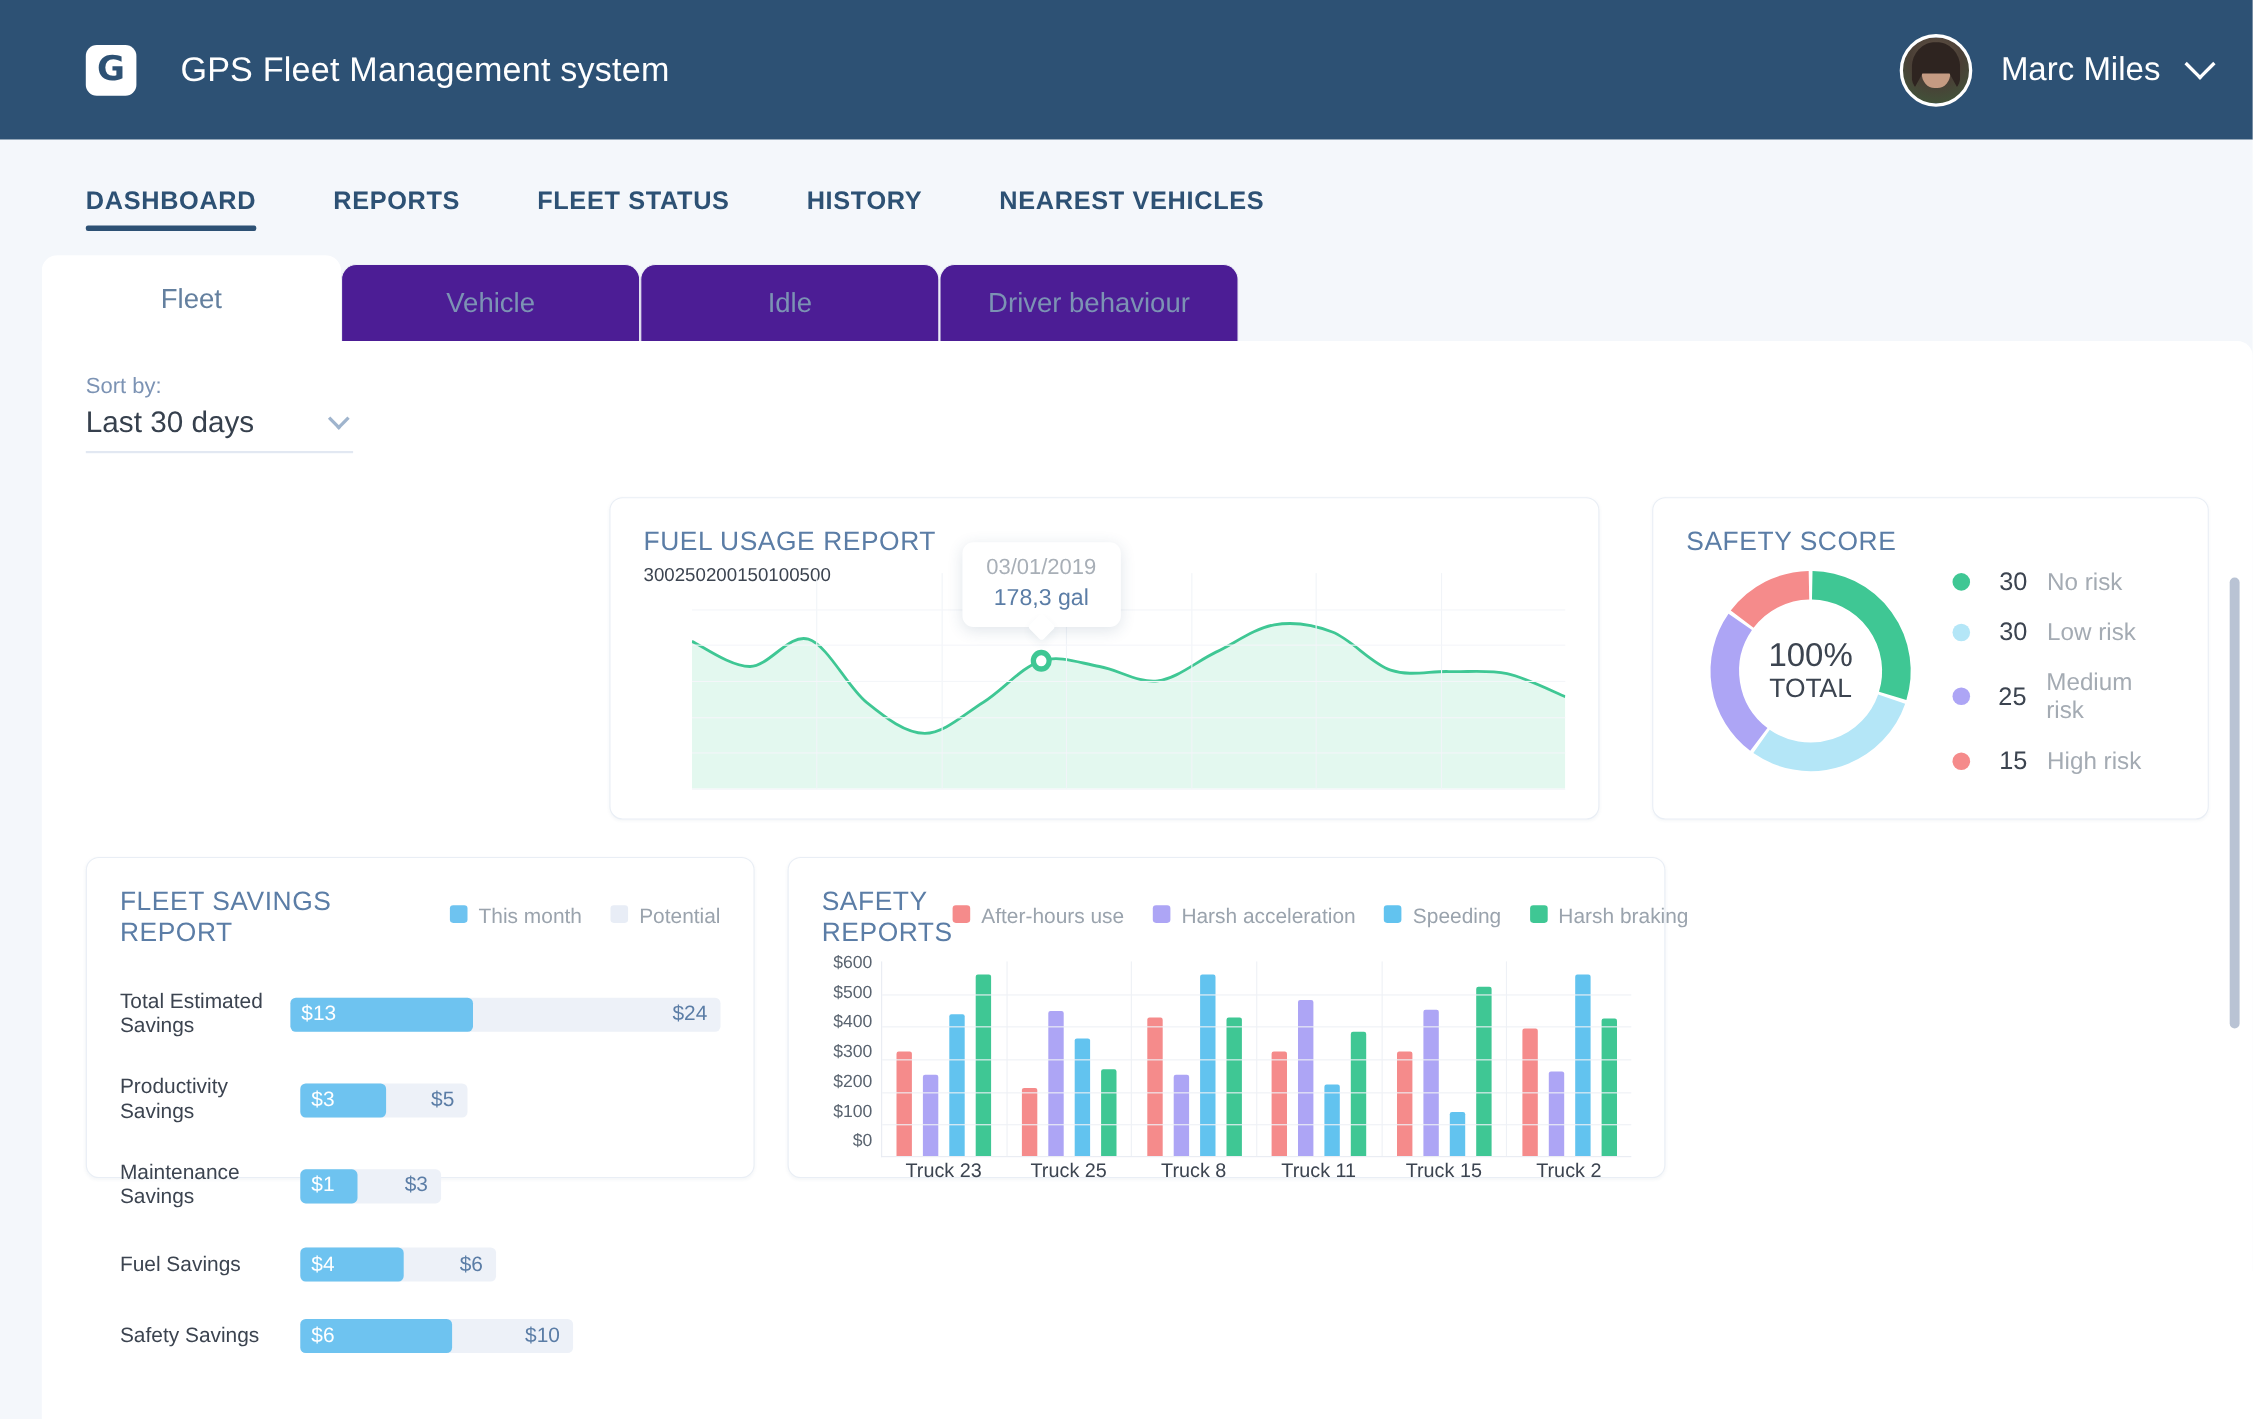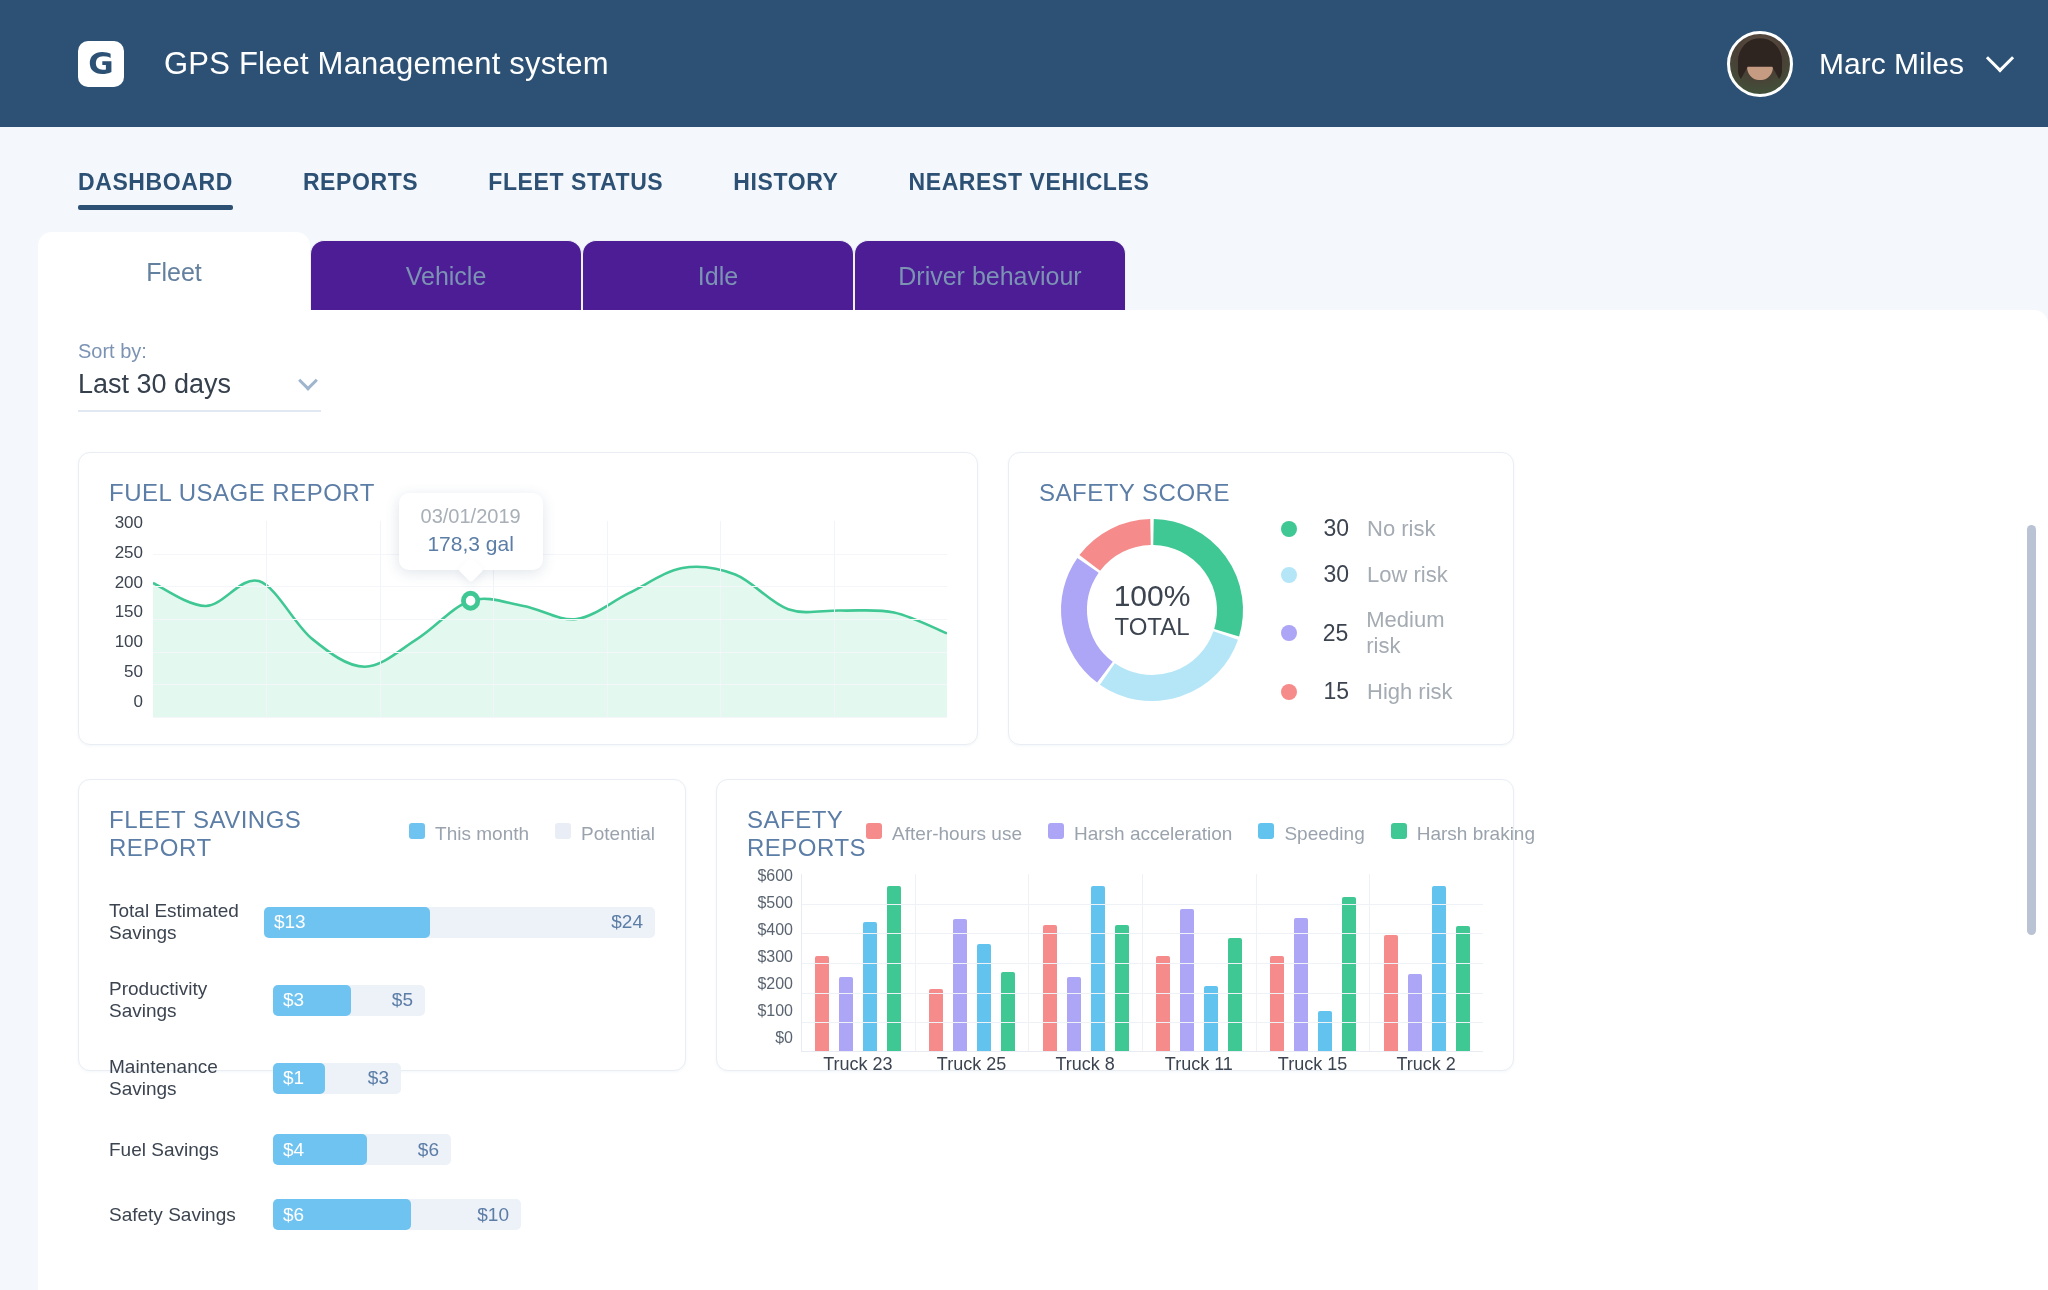--- a/index.html
+++ b/index.html
@@ -104,21 +104,21 @@
     border-bottom: 2px solid #e2e8f2; padding-bottom: 10px; cursor: pointer;
   }
   .sortby-value { font-size: 27px; color: #36404d; }
   .chev {
     width: 14px; height: 14px; margin-right: 6px;
     border-right: 3px solid #9fb4cd; border-bottom: 3px solid #9fb4cd;
     transform: rotate(45deg) translate(-3px,-3px);
   }
 
   
-  .row1 { display: flex; gap: 30px; margin-top: 40px; }
+  .row1 { display: flex; gap: 48px; margin-top: 40px; justify-content: flex-end; }
   .card {
     background: #ffffff; border: 1px solid #e9eef5; border-radius: 12px;
     box-shadow: 0 1px 3px rgba(45,81,116,.05);
     padding: 26px 30px;
   }
   .card-title {
     font-size: 24px; color: #5b7da6; letter-spacing: .5px; font-weight: 400;
   }
   .card-head { display: flex; align-items: center; justify-content: space-between; }
 
@@ -187,21 +187,21 @@
     gap: 10px; position: relative; border-right: 1px solid #eef1f6;
   }
   .bar-group:last-child { border-right: none; }
   .bar { width: 14px; border-radius: 2px 2px 0 0; }
   .bars-xaxis { display: flex; margin-left: 54px; margin-top: 2px; }
   .bars-xtick { flex: 1; text-align: center; font-size: 18px; color: #3c4450; }
 
   
   .fuel-wrap { display: flex; margin-top: 14px; position: relative; }
   .fuel-yaxis {
-    display: flex; flex-direction: column; justify-content: space-between;
+    display: flex; flex-direction: row; justify-content: space-between;
     height: 196px; width: 44px; text-align: right; padding-right: 10px;
   }
   .fuel-ytick { font-size: 17px; color: #3c4450; line-height: 1; transform: translateY(-7px); }
   .fuel-plot { flex: 1; height: 196px; position: relative; }
   .fuel-grid-v {
     position: absolute; top: 0; bottom: 0; width: 1px; background: #f1f4f8;
   }
   .fuel-grid-h {
     position: absolute; left: 0; right: 0; height: 1px; background: #f4f6f9;
   }

